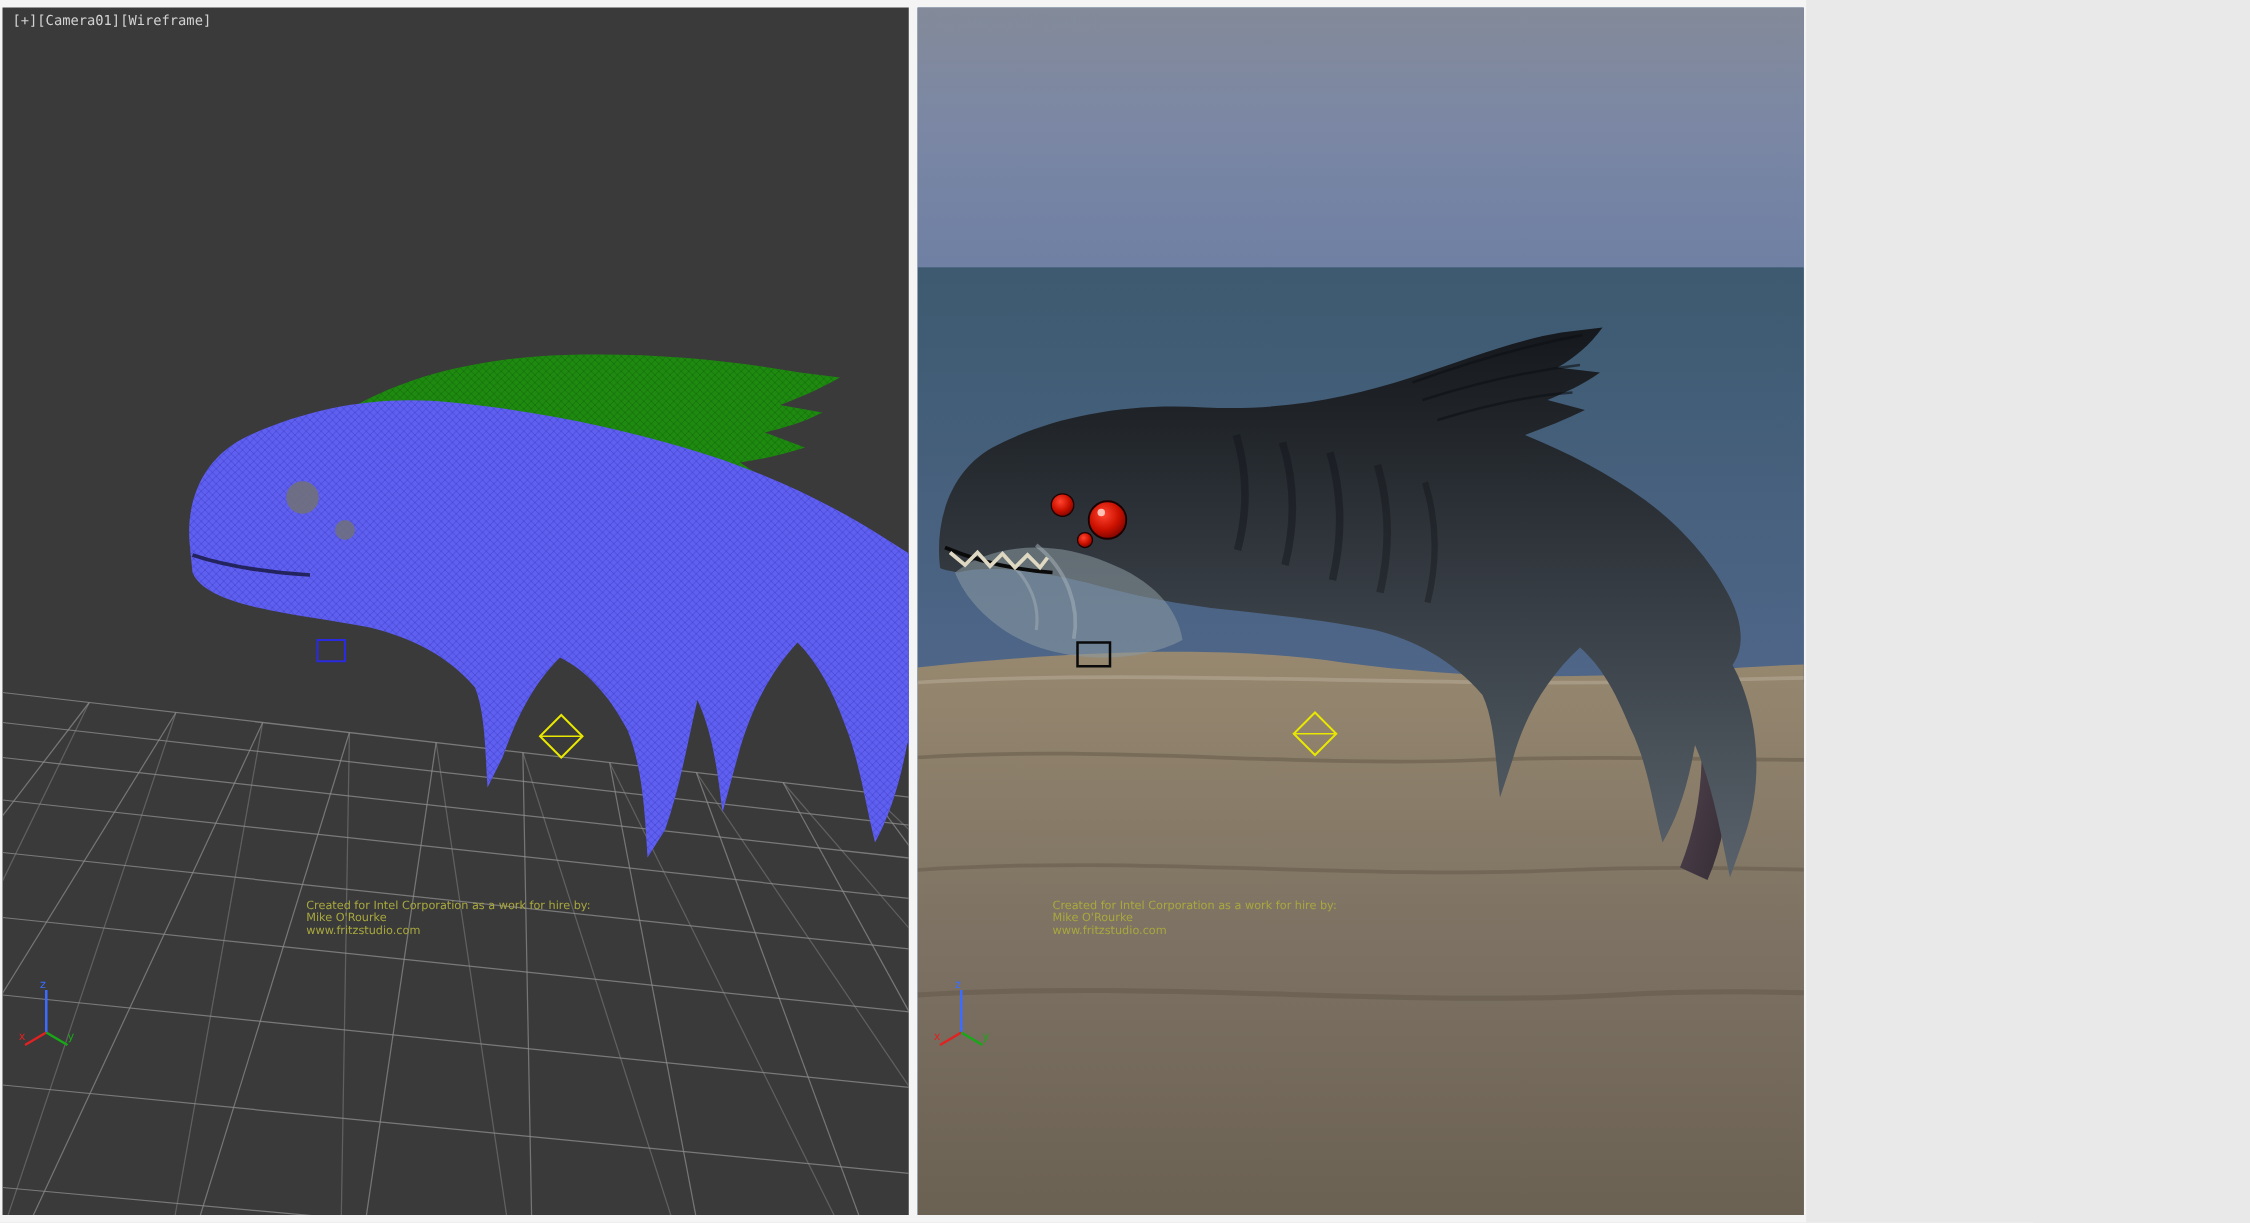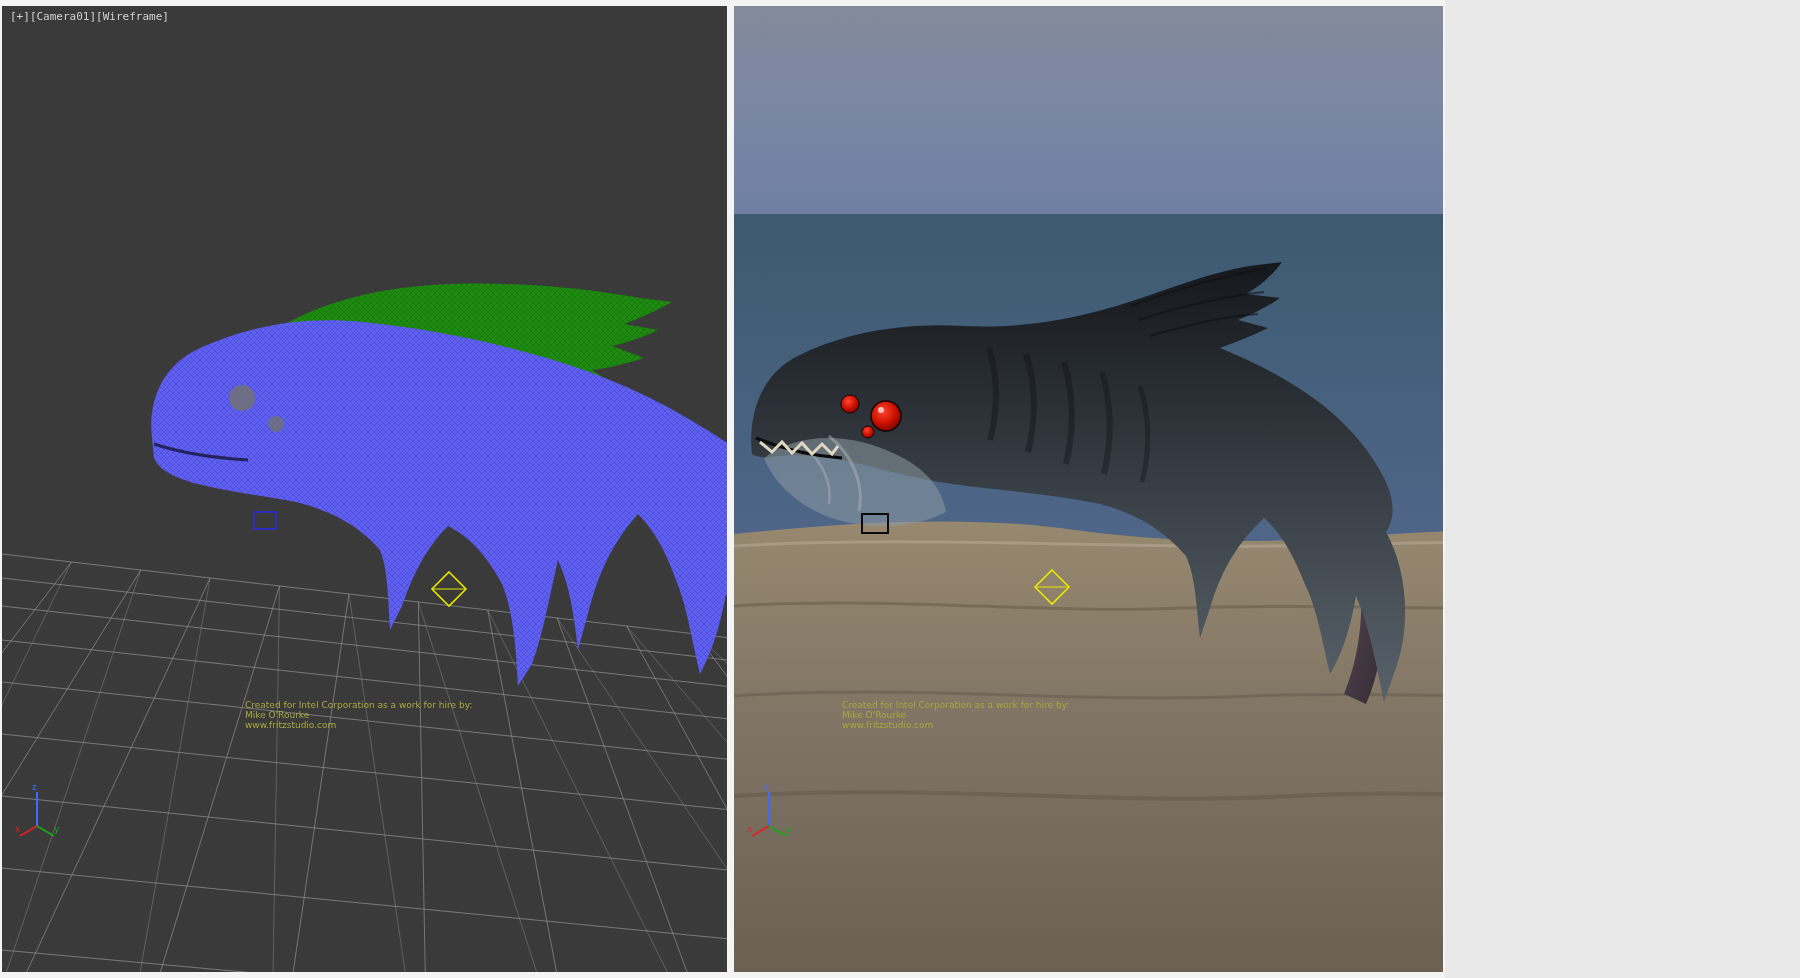--- a/index.html
+++ b/index.html
@@ -5,21 +5,21 @@
   html,body{margin:0;padding:0;background:#e9e9e9;}
   body{width:1800px;height:978px;overflow:hidden;font-family:"DejaVu Sans",sans-serif;}
   .stage{display:flex;gap:7px;padding:6px 2px;box-sizing:border-box;width:1445px;height:978px;background:#f4f4f4;}
   .viewport{position:relative;height:966px;overflow:hidden;}
   .vp-left{width:902px;background:#3a3a3a;}
   .vp-right{width:882px;background:#4a617e;}
   svg.scene{position:absolute;left:0;top:0;display:block;}
   .vp-label{position:absolute;top:4px;left:8px;font:11px "DejaVu Sans Mono",monospace;color:#d2d2d2;z-index:5;white-space:nowrap;}
   .vp-label span{cursor:pointer;}
   .vp-right .vp-label{color:#828b9b;}
-  .watermark{position:absolute;font:9px "DejaVu Sans",sans-serif;color:#a9a83e;line-height:10px;white-space:nowrap;z-index:4;}
+  .watermark{position:absolute;font:9px "DejaVu Sans",sans-serif;color:#a9a83e;line-height:10px;white-space:nowrap;z-index:4;margin-top:20px;}
   .vp-left .watermark{left:243px;top:694px;}
   .vp-right .watermark{left:108px;top:694px;}
   .tripod{position:absolute;left:12px;bottom:132px;width:46px;height:60px;z-index:4;}
 </style>
 </head>
 <body>
 
 <div class="stage">
 
   <div class="viewport vp-left">

